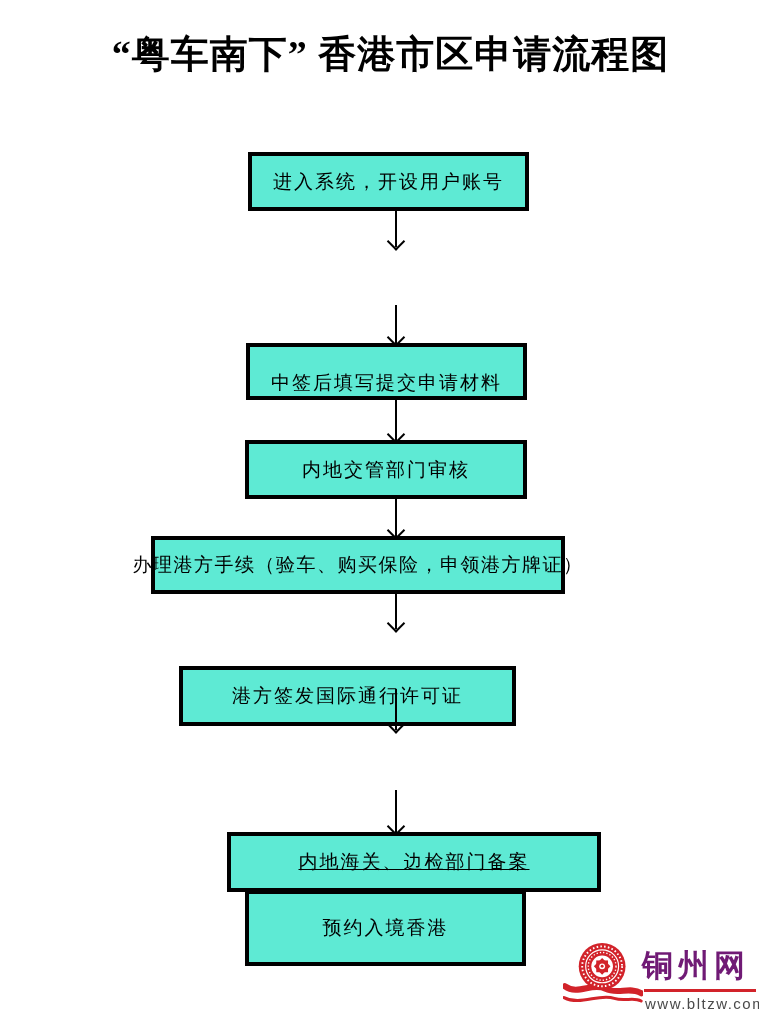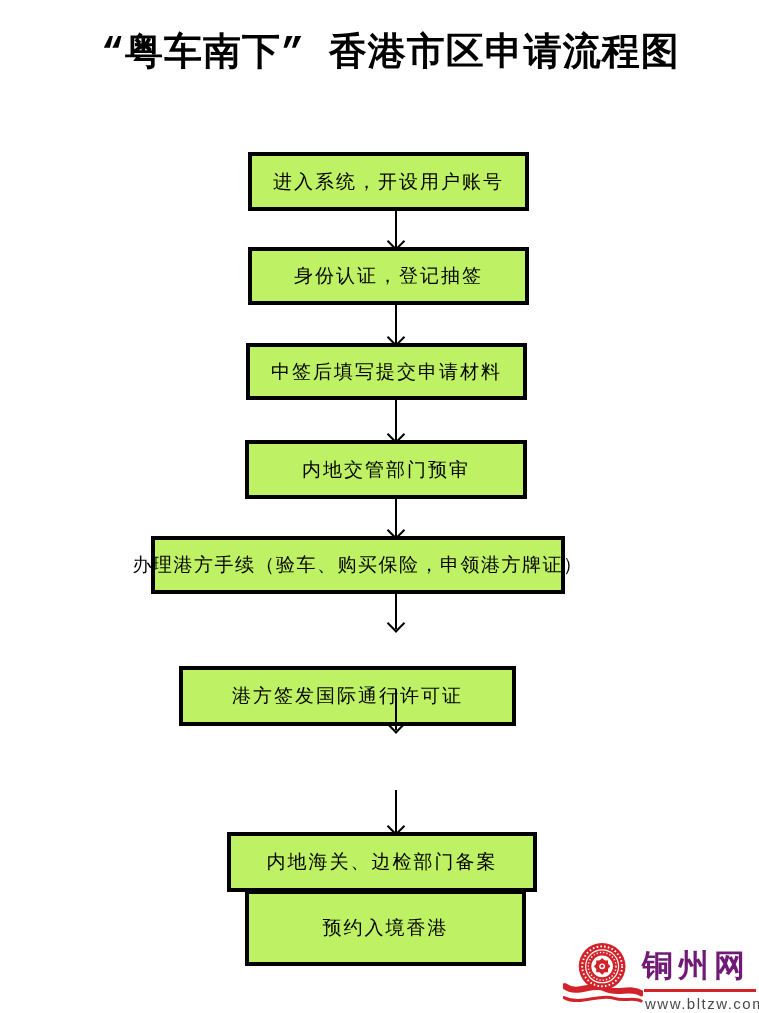--- a/index.html
+++ b/index.html
@@ -10,49 +10,49 @@
     margin:0 auto;
     overflow:hidden;
     font-family:"Liberation Serif","DejaVu Serif",serif;
   }
   .title{
     position:absolute;
     top:26px;left:0;width:100%;
     box-sizing:border-box;
     padding-left:22px;
     text-align:center;
-    font-family:Liberation Mono, monospace;
+    font-family:Liberation Serif, serif;
     font-weight:bold;
     font-size:38px;
     line-height:56px;
     color:#000;
     letter-spacing:1px;
     white-space:nowrap;
   }
   .fbox{
     position:absolute;
     box-sizing:border-box;
     border:4px solid #000;
-    background:#bef264;
+    background:#5eead4;
     display:flex;
     align-items:center;
     justify-content:center;
     font-size:19px;
     letter-spacing:2px;
     color:#000;
     white-space:nowrap;
   }
   .b1{left:248px;top:152px;width:281px;height:59px;}
   .b2{left:248px;top:247px;width:281px;height:58px;}
-  .b3{left:246px;top:343px;width:281px;height:57px;}
+  .b3{left:246px;top:343px;width:281px;height:57px;align-items:flex-end;}
   .b4{left:245px;top:440px;width:282px;height:59px;}
   .b5{left:151px;top:536px;width:414px;height:58px;letter-spacing:1.5px;}
   .b6{left:179px;top:666px;width:337px;height:60px;}
   .b7{left:168px;top:730px;width:409px;height:60px;letter-spacing:1.5px;}
-  .b8{left:227px;top:832px;width:310px;height:60px;}
+  .b8{left:227px;top:832px;width:374px;height:60px;text-decoration:underline;}
   .b9{left:245px;top:890px;width:281px;height:76px;}
   .arrow{
     position:absolute;
     left:395px;
     width:2px;
     background:#000;
   }
   .arrow::after{
     content:'';
     position:absolute;
@@ -107,32 +107,29 @@
 
 <div class="page">
 
   <div class="title">“粤车南下” 香港市区申请流程图</div>
 
   <div class="fbox b1">
     <span>进入系统，开设用户账号</span>
   </div>
   <div class="arrow a1"></div>
 
-  <div class="fbox b2">
-    <span>身份认证，登记抽签</span>
-  </div>
   <div class="arrow a2"></div>
 
   <div class="fbox b3">
     <span>中签后填写提交申请材料</span>
   </div>
   <div class="arrow a3"></div>
 
   <div class="fbox b4">
-    <span>内地交管部门预审</span>
+    <span>内地交管部门审核</span>
   </div>
   <div class="arrow a4"></div>
 
   <div class="fbox b5">
     <span>办理港方手续（验车、购买保险，申领港方牌证）</span>
   </div>
   <div class="arrow a5"></div>
 
   <div class="fbox b6">
     <span>港方签发国际通行许可证</span>

